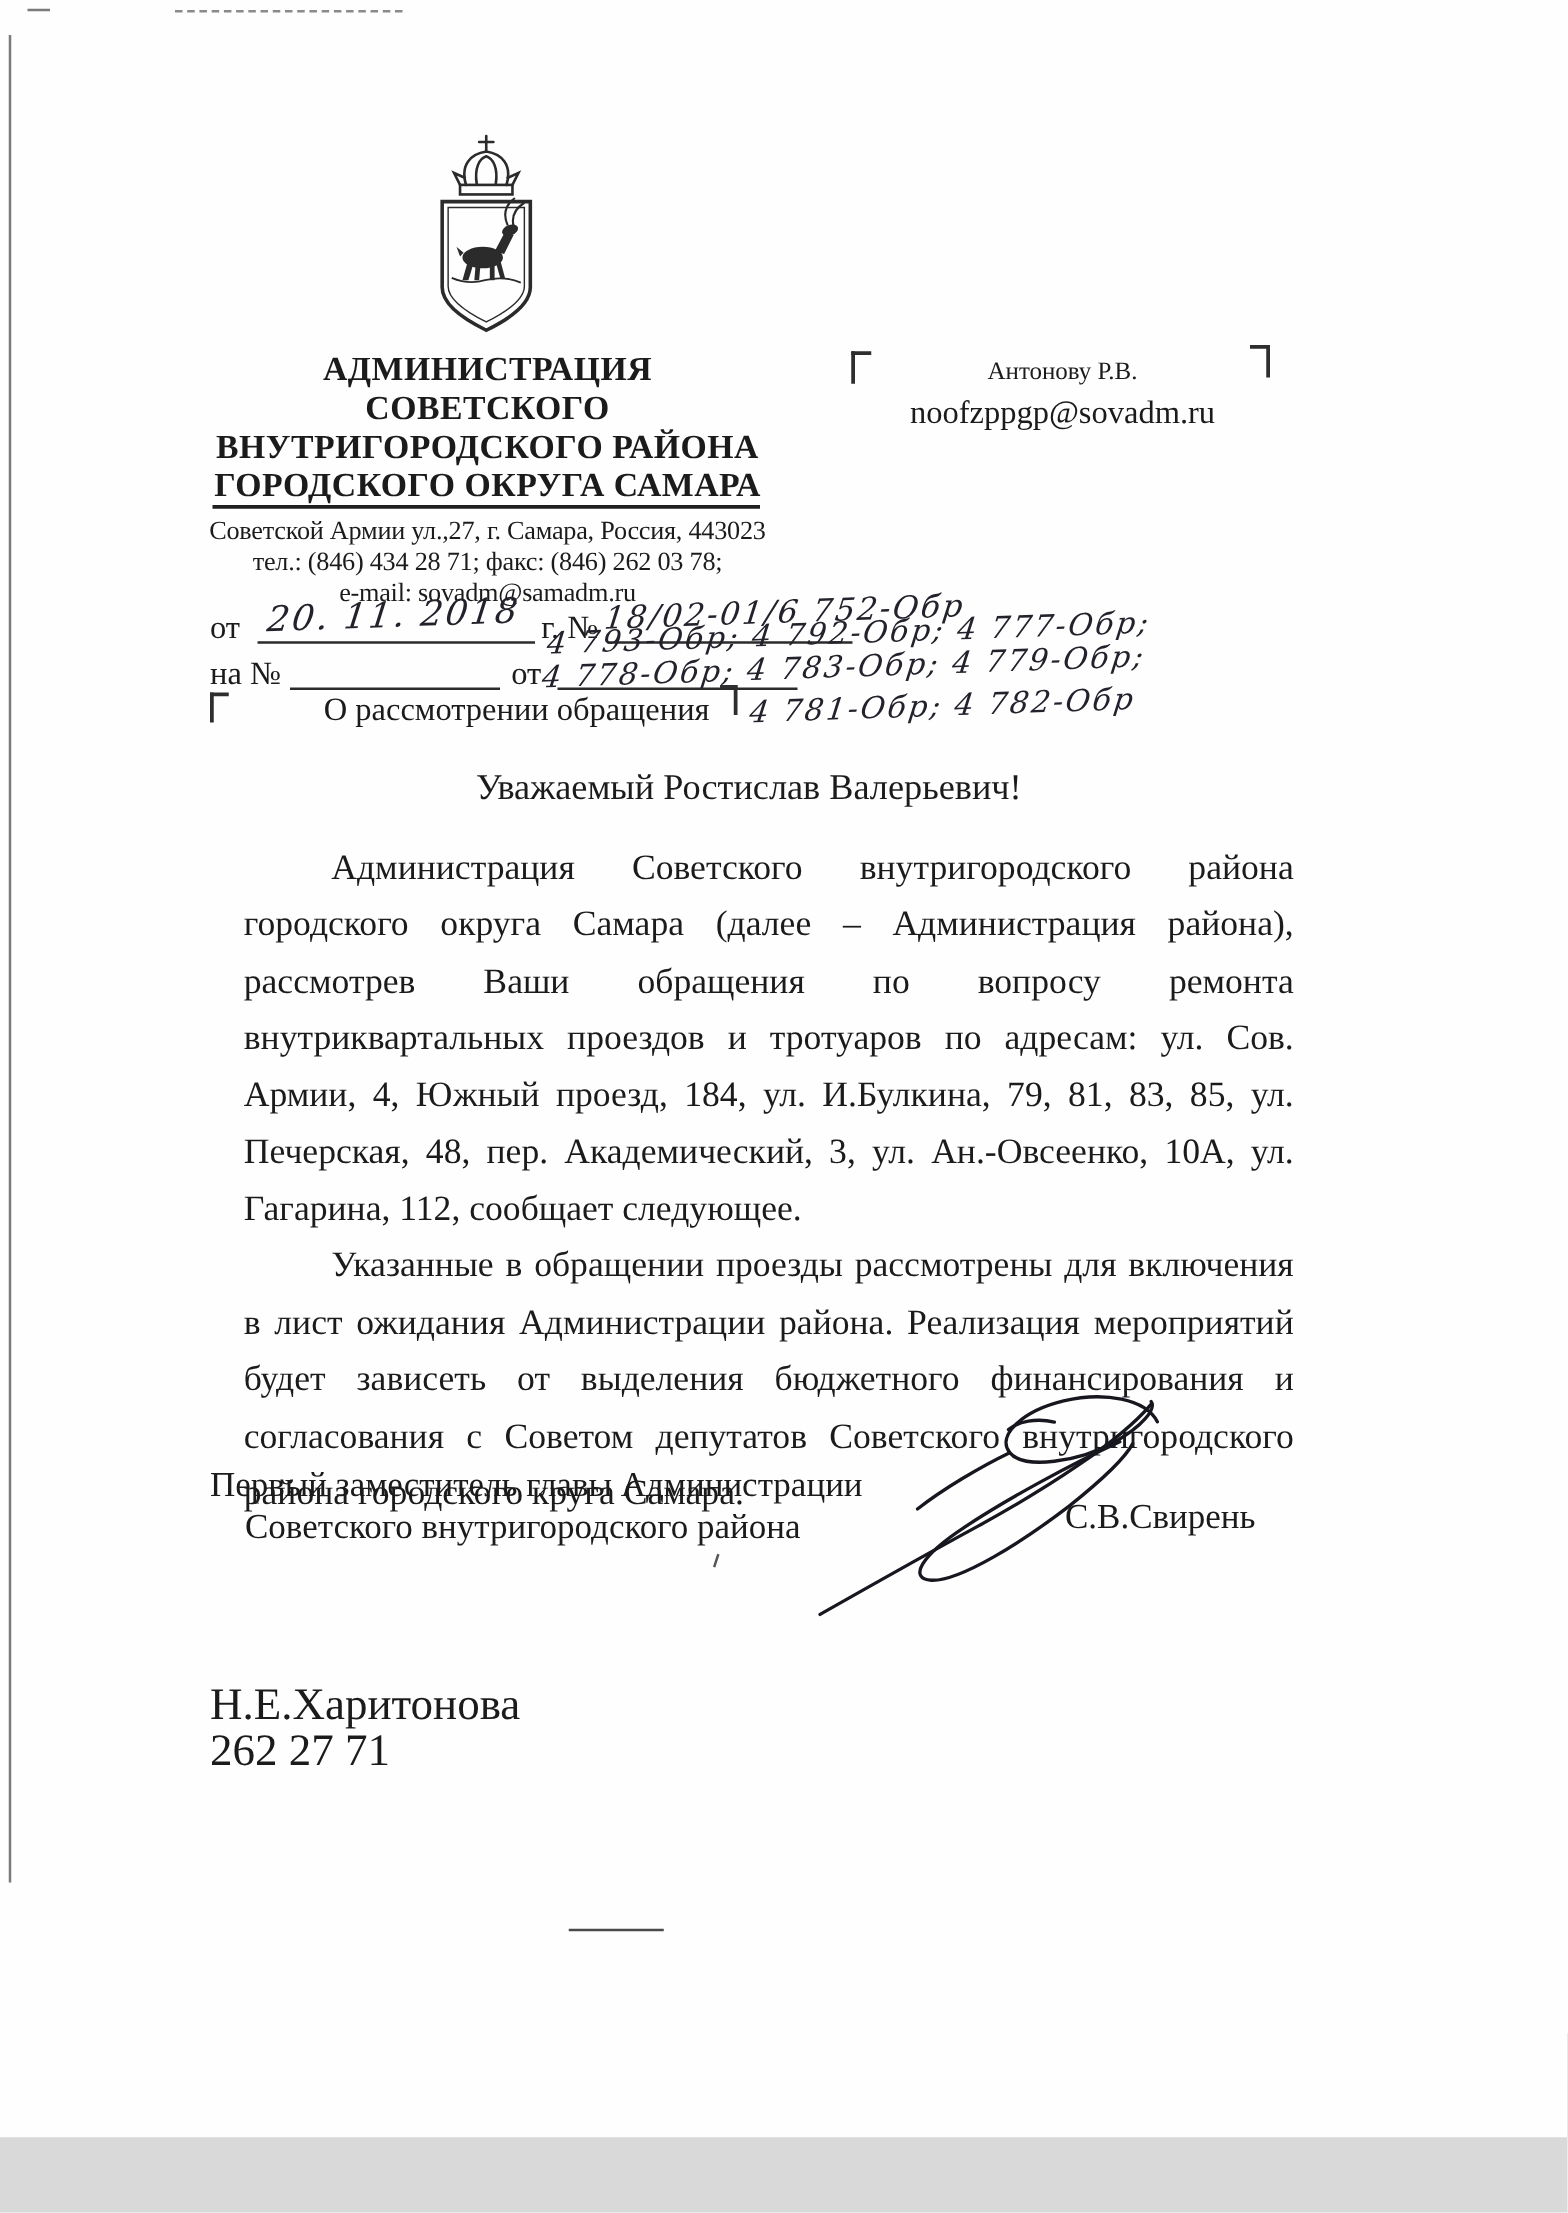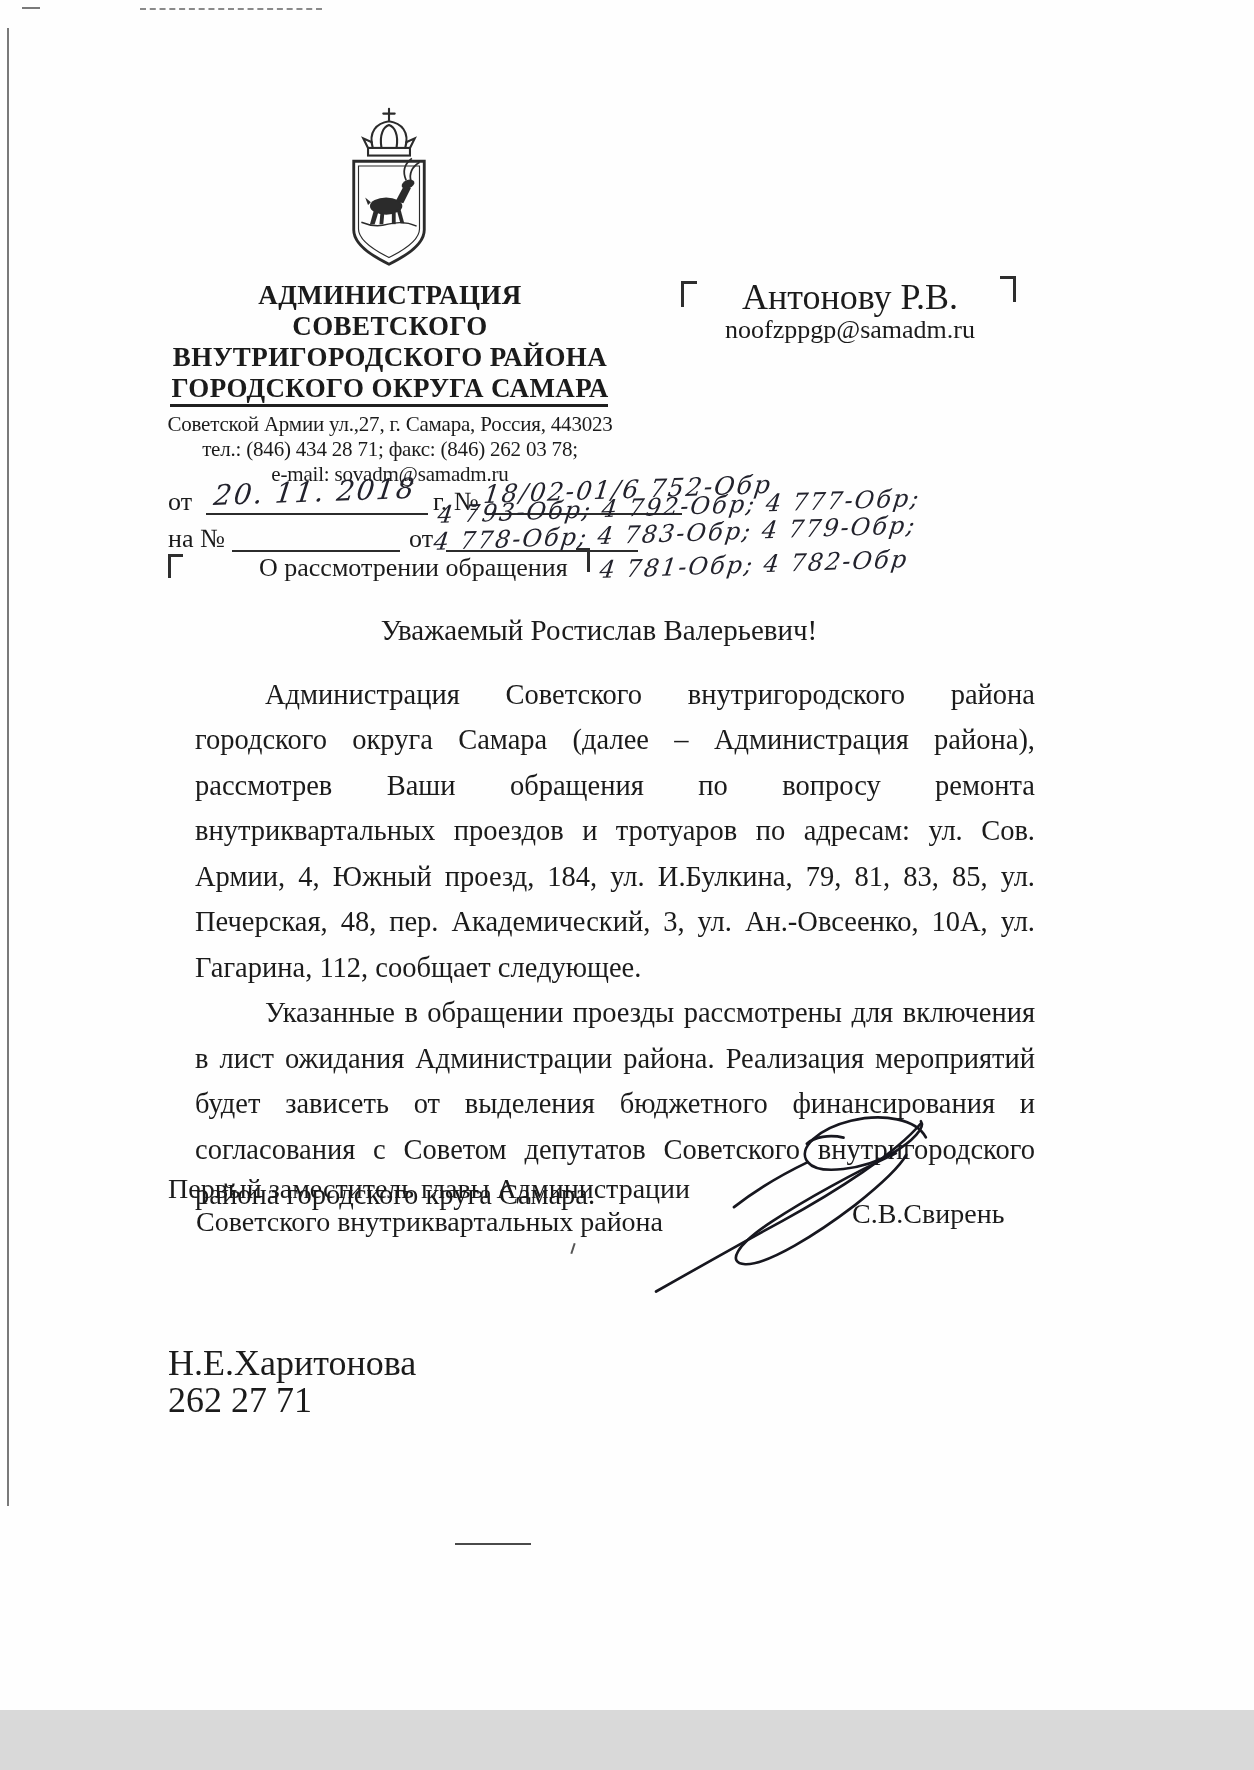--- a/index.html
+++ b/index.html
@@ -17,21 +17,21 @@
 
   
   .org-block { text-align:center; }
   .org-line { font-weight:bold; font-size:27px; line-height:31px; letter-spacing:.4px; }
   .org-underline { height:3px; background:#1f1f1f; }
   .addr-block { text-align:center; }
   .addr-line { font-size:21px; line-height:25px; letter-spacing:-0.2px; }
 
   
   .recipient { text-align:center; }
-  .recipient-name { font-size:36px; line-height:33px; }
+  .recipient-name { font-size:20px; line-height:33px; }
   .recipient-email { font-size:26px; line-height:31px; }
 
   .bracket-open { border-left:3px solid #2e2e2e; border-top:3px solid #2e2e2e; }
   .bracket-close { border-right:3px solid #2e2e2e; border-top:3px solid #2e2e2e; }
 
   
   .label { font-size:26px; white-space:nowrap; }
   .blank { border-bottom:2px solid #2b2b2b; height:2px; }
   .hand {
     font-family:"DejaVu Serif", serif; font-style:italic; color:#22222c;
@@ -101,21 +101,21 @@
   <div class="abs addr-block" style="left:128px;top:412px;width:524px;">
     <div class="addr-line">Советской Армии ул.,27, г. Самара, Россия, 443023</div>
     <div class="addr-line">тел.: (846) 434 28 71; факс: (846) 262 03 78;</div>
     <div class="addr-line">e-mail: sovadm@samadm.ru</div>
   </div>
 
   <div class="abs bracket-open" style="left:681px;top:281px;width:16px;height:26px;"></div>
   <div class="abs bracket-close" style="left:1000px;top:276px;width:16px;height:26px;"></div>
   <div class="abs recipient" style="left:700px;top:281px;width:300px;">
     <div class="recipient-name">Антонову Р.В.</div>
-    <div class="recipient-email">noofzppgp@samadm.ru</div>
+    <div class="recipient-email">noofzppgp@sovadm.ru</div>
   </div>
 
   <div class="abs label" style="left:168px;top:487px;">от</div>
   <div class="abs blank" style="left:206px;top:513px;width:222px;"></div>
   <div class="abs hand hand-date" style="left:212px;top:479px;">20. 11. 2018</div>
 
   <div class="abs label" style="left:433px;top:487px;">г. №</div>
   <div class="abs blank" style="left:486px;top:513px;width:196px;"></div>
   <div class="abs hand hand-num" style="left:482px;top:480px;">18/02-01/6 752-Обр</div>
 
@@ -132,21 +132,21 @@
   <div class="abs label" style="left:259px;top:553px;">О рассмотрении обращения</div>
   <div class="abs bracket-close" style="left:576px;top:548px;width:14px;height:24px;"></div>
 
   <div class="abs body-col" style="left:163px;top:608px;width:872px;">
     <p class="salutation">Уважаемый Ростислав Валерьевич!</p>
     <p class="para">Администрация Советского внутригородского района городского округа Самара (далее – Администрация района), рассмотрев Ваши обращения по вопросу ремонта внутриквартальных проездов и тротуаров по адресам: ул. Сов. Армии, 4, Южный проезд, 184, ул. И.Булкина, 79, 81, 83, 85, ул. Печерская, 48, пер. Академический, 3, ул. Ан.-Овсеенко, 10А, ул. Гагарина, 112, сообщает следующее.</p>
     <p class="para">Указанные в обращении проезды рассмотрены для включения в лист ожидания Администрации района. Реализация мероприятий будет зависеть от выделения бюджетного финансирования и согласования с Советом депутатов Советского внутригородского района городского круга Самара.</p>
   </div>
 
   <div class="abs sig-title" style="left:168px;top:1172px;">Первый заместитель главы Администрации</div>
-  <div class="abs sig-title" style="left:196px;top:1205px;">Советского внутриквартальных района</div>
+  <div class="abs sig-title" style="left:196px;top:1205px;">Советского внутригородского района</div>
 
   <div class="abs" style="left:590px;top:1112px;width:370px;height:185px;">
     <svg viewBox="0 0 360 175" width="370" height="185" style="transform:rotate(-3deg);">
       <g stroke="#17171f" stroke-width="2.6" fill="none" stroke-linecap="round">
         <path d="M330 30 C322 12 290 4 258 10 C226 16 204 34 214 48 C224 62 268 58 296 44 C318 33 330 20 326 14"></path>
         <path d="M326 16 C300 44 240 78 186 104 C140 126 96 148 60 166"></path>
         <path d="M300 44 C260 60 210 84 176 104 C140 125 130 142 148 144 C170 146 220 118 258 92 C286 72 304 56 310 46"></path>
         <path d="M214 48 C190 58 160 74 140 88"></path>
         <path d="M250 26 C236 22 222 24 214 30"></path>
       </g>

